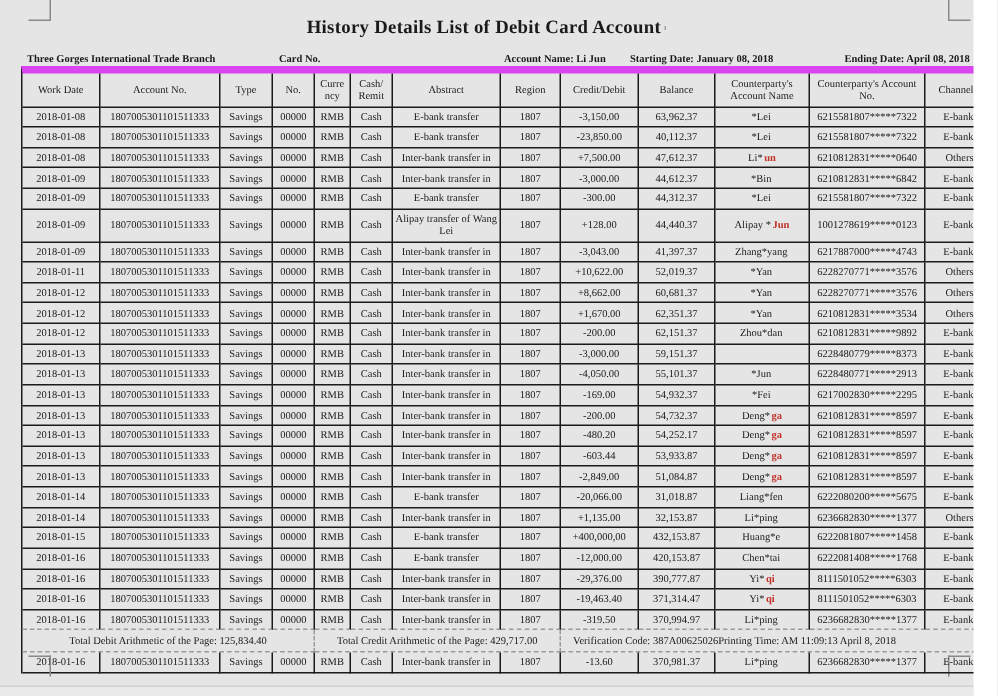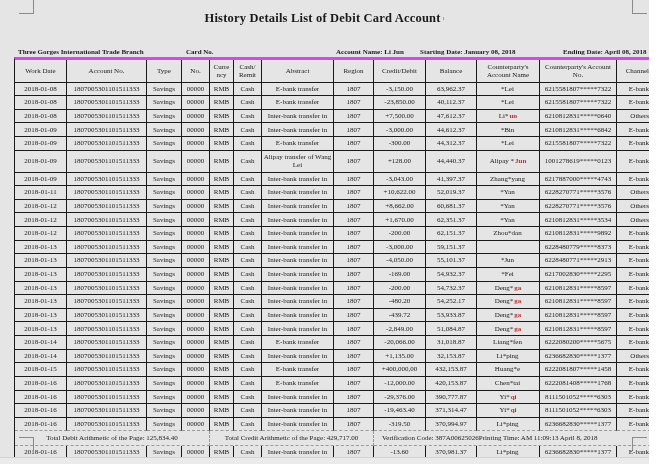--- a/index.html
+++ b/index.html
@@ -17,32 +17,32 @@
   .corner.tr { left:632px; top:0; border-left:1px solid #8a8a8a; border-bottom:1px solid #8a8a8a; }
   .corner.bl { left:19px; top:437px; border-right:1px solid #8a8a8a; border-top:1px solid #8a8a8a; }
   .corner.br { left:632px; top:437px; border-left:1px solid #8a8a8a; border-top:1px solid #8a8a8a; }
 
   .title {
     margin:11px 0 0 0; text-align:center;
     font-size:12.5px; font-weight:bold; letter-spacing:0.2px;
   }
   .title::after { content:"\0131"; font-size:6px; color:#9a9a9a; vertical-align:2px; margin-left:2px; }
 
-  .meta { position:relative; height:13px; margin-top:18px; font-size:7px; font-weight:bold; }
+  .meta { position:relative; height:13px; margin-top:5px; font-size:7px; font-weight:bold; }
   .meta span { position:absolute; bottom:1px; white-space:nowrap; }
   .m-branch { left:18px; }
   .m-card   { left:186px; }
   .m-acct   { left:336px; }
   .m-start  { left:420px; }
   .m-end    { left:563px; }
 
   table.hist {
     margin-left:14px; width:637px; table-layout:fixed;
     border-collapse:separate; border-spacing:0;
-    border-top:3px solid #d946ef; border-left:1px solid #1a1a1a;
+    border-top:5px solid #d946ef; border-left:1px solid #1a1a1a;
     font-size:7px; line-height:1.18;
   }
   th, td {
     border-right:1px solid #1a1a1a; border-bottom:1px solid #1a1a1a;
     padding:2.2px 1px; text-align:center; vertical-align:middle;
     font-weight:normal; overflow:hidden; word-wrap:break-word;
   }
   th { padding:2.5px 1px; }
   th:last-child, td.last { position:relative;text-align:right; }
   th:last-child::after, td.last::after {
@@ -359,21 +359,21 @@
   </tr>
         <tr>
     <td>2018-01-13</td>
     <td>1807005301101511333</td>
     <td>Savings</td>
     <td>00000</td>
     <td>RMB</td>
     <td>Cash</td>
     <td>Inter-bank transfer in</td>
     <td>1807</td>
-    <td>-439.72</td>
+    <td>-603.44</td>
     <td>53,933.87</td>
     <td><span class="cpn">Deng*</span><span class="cpr">ga</span></td>
     <td>6210812831*****8597</td>
     <td class="last">E-bank</td>
   </tr>
         <tr>
     <td>2018-01-13</td>
     <td>1807005301101511333</td>
     <td>Savings</td>
     <td>00000</td>

